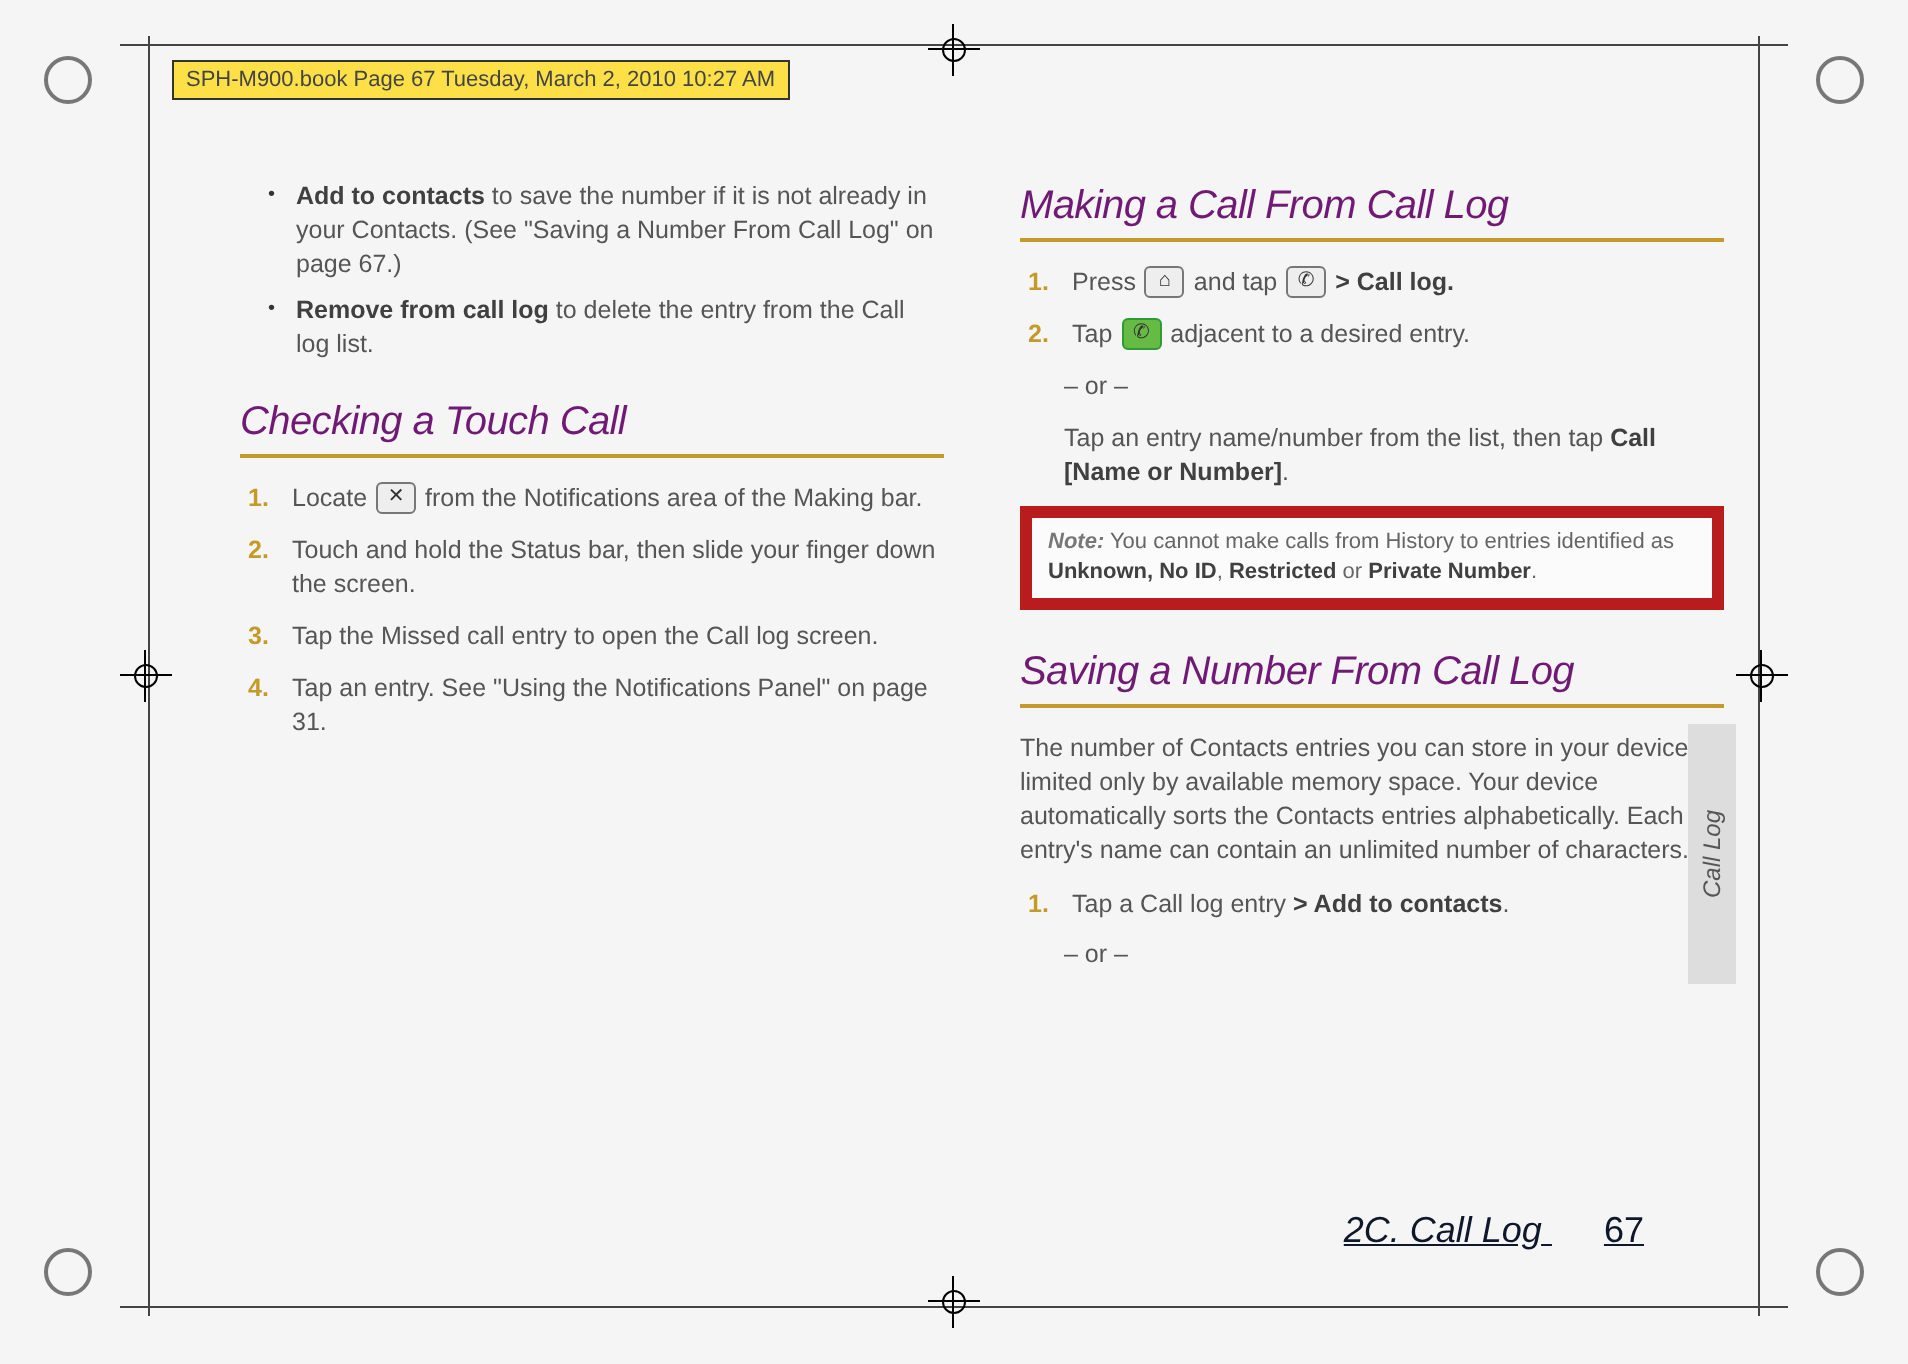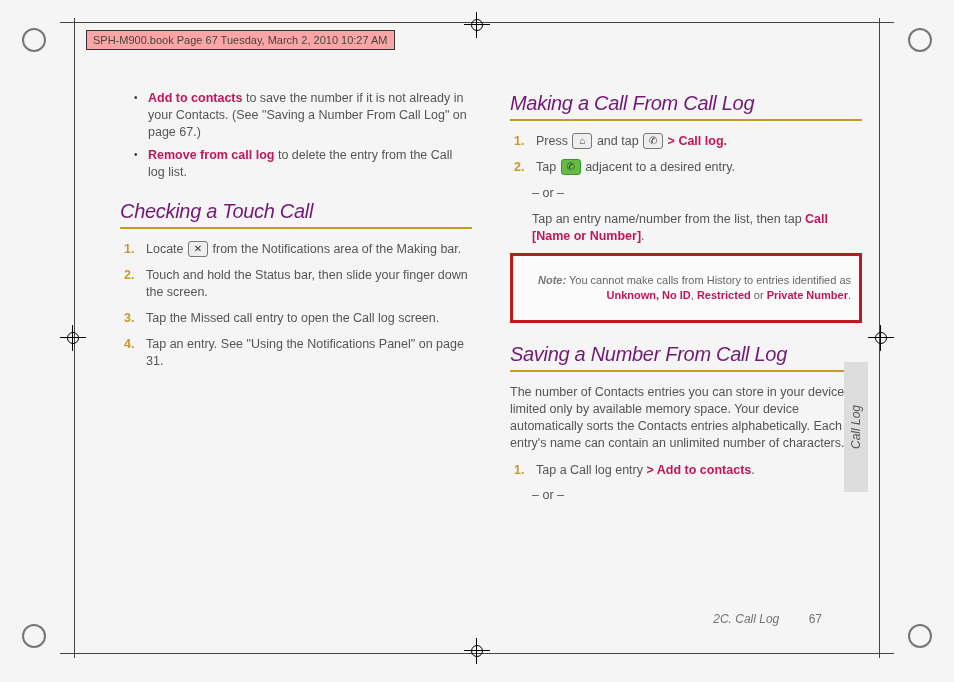--- a/index.html
+++ b/index.html
@@ -20,21 +20,21 @@
   }
   
   .cut-h-top { position:absolute; left:0; right:0; top:4px; height:0; border-top:1px solid #444; }
   .cut-h-bot { position:absolute; left:0; right:0; bottom:4px; height:0; border-top:1px solid #444; }
   .cut-v-left { position:absolute; top:0; bottom:0; left:14px; width:0; border-left:1px solid #444; }
   .cut-v-right{ position:absolute; top:0; bottom:0; right:14px; width:0; border-left:1px solid #444; }
   
   .hdr {
     position:absolute; left:26px; top:12px;
     border:1px solid #333; padding:3px 6px;
-    font-size:11px; background:#fca5a5;
+    font-size:11px; background:#fde047;
   }
   
   .gear { position:absolute; width:24px; height:24px;
           border:2px solid #777; border-radius:50%; }
   .gear::before, .gear::after {
     content:""; position:absolute; background:#777;
   }
   .gear-tl { left:-38px; top:10px; }
   .gear-tr { right:-38px; top:10px; }
   .gear-bl { left:-38px; bottom:10px; }
@@ -50,48 +50,48 @@
   .cross-b { left:404px; bottom:-6px; }
 
   .content {
     position:absolute; left:60px; top:72px; width:742px; bottom:60px;
     display:flex; gap:38px;
   }
   .col { flex:1; font-size:12.5px; line-height:1.35; color:#555; }
   .bl { list-style:none; margin-left:18px; }
   .bl li { position:relative; padding-left:10px; margin-bottom:6px; }
   .bl li::before { content:"•"; position:absolute; left:-4px; top:1px; font-size:10px; color:#333;}
-  .bold { font-weight:bold; color:#be185d; }
+  .bold { font-weight:bold; color:#404040; }
   h2 {
     font-family: Arial, sans-serif;
     font-weight:normal; font-style:italic;
     color:#701a75; font-size:20px;
     margin-top:18px; margin-bottom:2px;
     letter-spacing:-0.3px;
   }
   .rule { height:0; border-top:2px solid #c49a28; width:100%; margin-bottom:12px; }
   ol { list-style:none; counter-reset:step; margin-left:4px; }
   ol li { counter-increment:step; position:relative; padding-left:22px; margin-bottom:9px; }
   ol li::before { content:counter(step) "."; position:absolute; left:0; color:#c49a28; font-weight:bold; font-size:12.5px; }
   .sub { margin-left:22px; margin-bottom:9px; }
   .ico {
     display:inline-block; width:20px; height:16px;
     border:1px solid #777; border-radius:3px; background:#eee;
     vertical-align:middle; margin:0 1px; position:relative; top:-1px;
     font-size:10px; text-align:center; line-height:14px; color:#333;
   }
   .ico.green { background:#6b4; border-color:#393; }
   .notebox {
-    border:3px solid #b91c1c; padding:17px 8px; font-size:11px;
-    color:#666; background:#fbfbfb; margin-top:6px;text-align:right;
+    border:6px solid #b91c1c; padding:5px 8px; font-size:11px;
+    color:#666; background:#fbfbfb; margin-top:6px;
   }
   .notebox .nl { font-style:italic; font-weight:bold; color:#777; }
   .footer {
     position:absolute; right:72px; bottom:32px;
-    font-size:12px; font-style:italic; color:#737373;
+    font-size:18px; font-style:italic; color:#0f172a;text-decoration:underline;
   }
   .pgnum { font-style:normal; margin-left:26px; }
   .tab {
     position:absolute; right:26px; top:344px; width:24px; height:130px;
     background:#ddd;
   }
   .tab span {
     position:absolute; left:50%; top:50%;
     transform:translate(-50%,-50%) rotate(-90deg);
     white-space:nowrap; font-style:italic; font-size:12px; color:#555;

